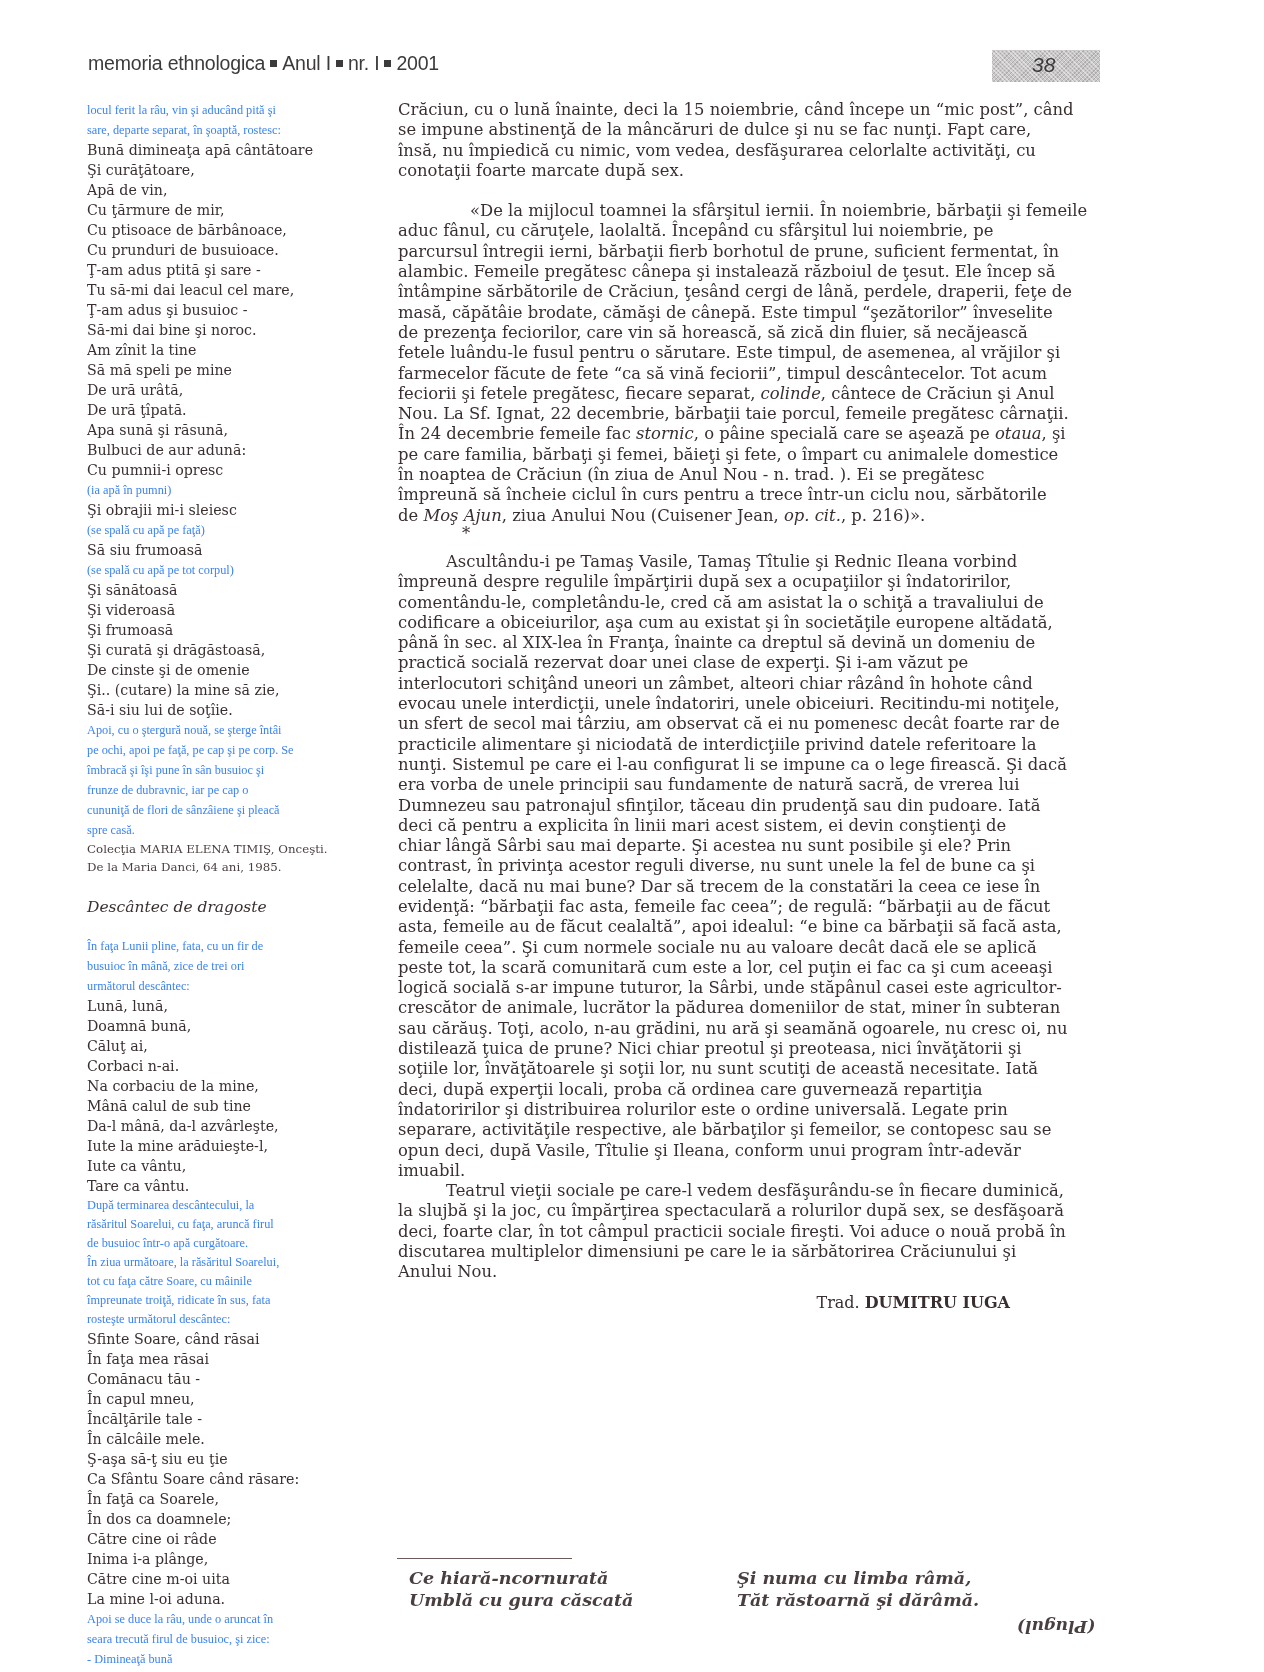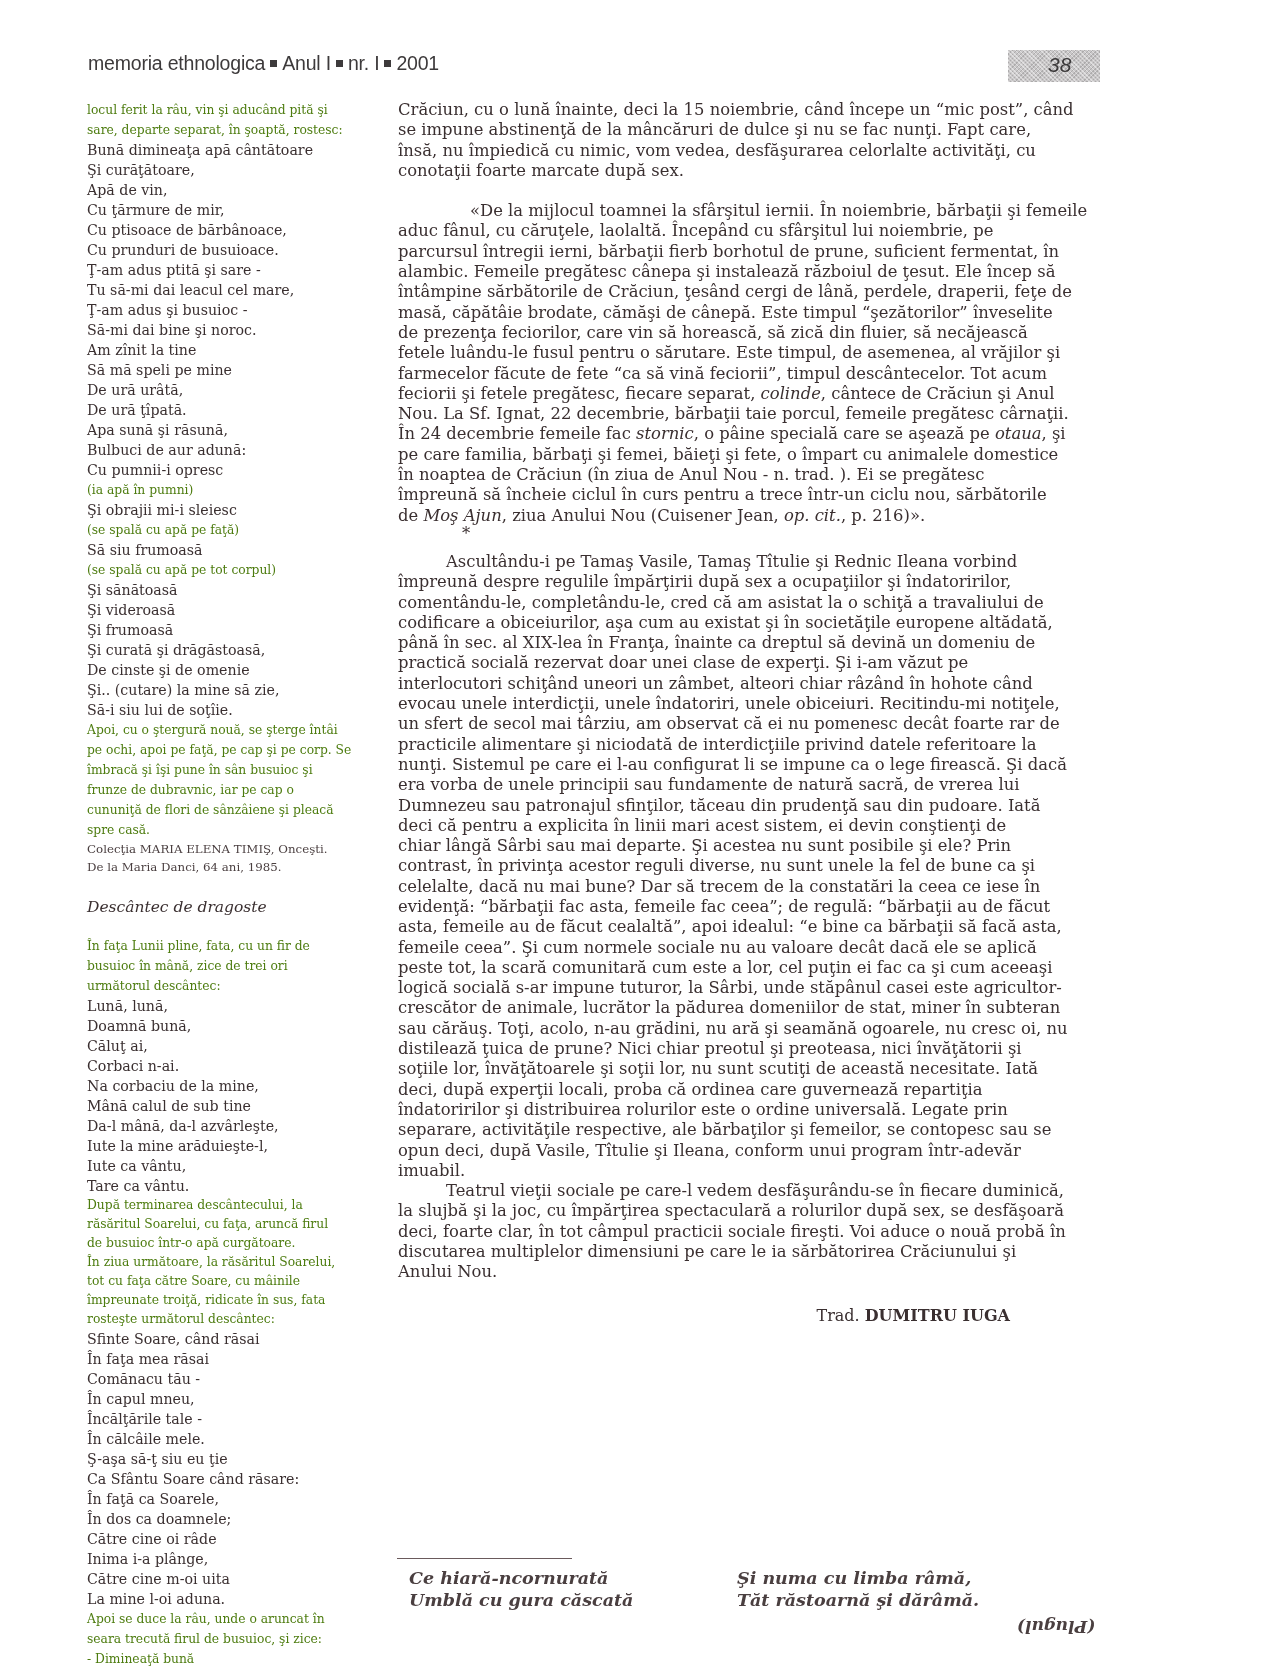--- a/index.html
+++ b/index.html
@@ -15,59 +15,59 @@
     position: absolute; left: 0; top: 2px;
     font-family: "Liberation Sans", "DejaVu Sans", sans-serif;
     font-size: 19.5px; color: #3d3a3b; letter-spacing: -0.2px;
     white-space: nowrap;
   }
   .header-title .bullet {
     display: inline-block; width: 7px; height: 7px; background: #3d3a3b;
     margin: 0 5px 3px 5px; vertical-align: middle;
   }
   .page-num-box {
-    position: absolute; right: 0; top: 0; width: 92px; height: 32px;
+    position: absolute; right: 0; top: 0; width: 108px; height: 32px;
     background-color: #c9c7c8;
     background-image:
       repeating-linear-gradient(45deg, rgba(255,255,255,0.45) 0 1px, transparent 1px 3px),
       repeating-linear-gradient(-45deg, rgba(90,90,90,0.25) 0 1px, transparent 1px 3px);
   }
   .page-num {
     position: absolute; left: 40px; top: 3px;
     font-family: "Liberation Sans", "DejaVu Sans", sans-serif;
     font-style: italic; font-size: 21px; color: #3c3a3b;
   }
 
   
   .left-col {
     position: absolute; left: 87px; top: 100px; width: 290px;
   }
   .l-line { white-space: nowrap; }
-  .small { font-size: 12.3px; line-height: 20px; color: #4d7c0f; }
+  .small { font-size: 12.3px; line-height: 20px; color: #3b82f6; font-family: Liberation Serif, serif; }
   .verse { font-size: 14.2px; line-height: 20px; color: #3a2f30; }
   .small.tight { line-height: 19px; }
   .section-title {
     font-style: italic; font-size: 15.5px; line-height: 22px;
     margin: 20px 0 18px 0; color: #3a2f30;
   }
   .credit { font-size: 11.8px; line-height: 18px; color: #4a3f40; }
 
   
   .right-col {
     position: absolute; left: 398px; top: 100px; width: 690px;
     font-size: 16.4px; line-height: 20.3px; color: #3a2f30;
   }
   .r-line { white-space: nowrap; }
   .indent { padding-left: 48px; }
   .gap { height: 20px; }
   .b { font-weight: normal; margin-left: 24px; }
   .i { font-style: italic; }
   .asterisk { padding-left: 64px; line-height: 16px; }
   .signature {
-    text-align: right; padding-right: 78px; margin-top: 23px;
+    text-align: right; padding-right: 78px; margin-top: 10px;
     font-size: 16px;
   }
   .signature .name { font-weight: bold; }
 
   
   .divider {
     position: absolute; left: 397px; top: 1550px; width: 175px; height: 1px;
     background: #6a5a5c; border: 0;
   }
   .riddle {

